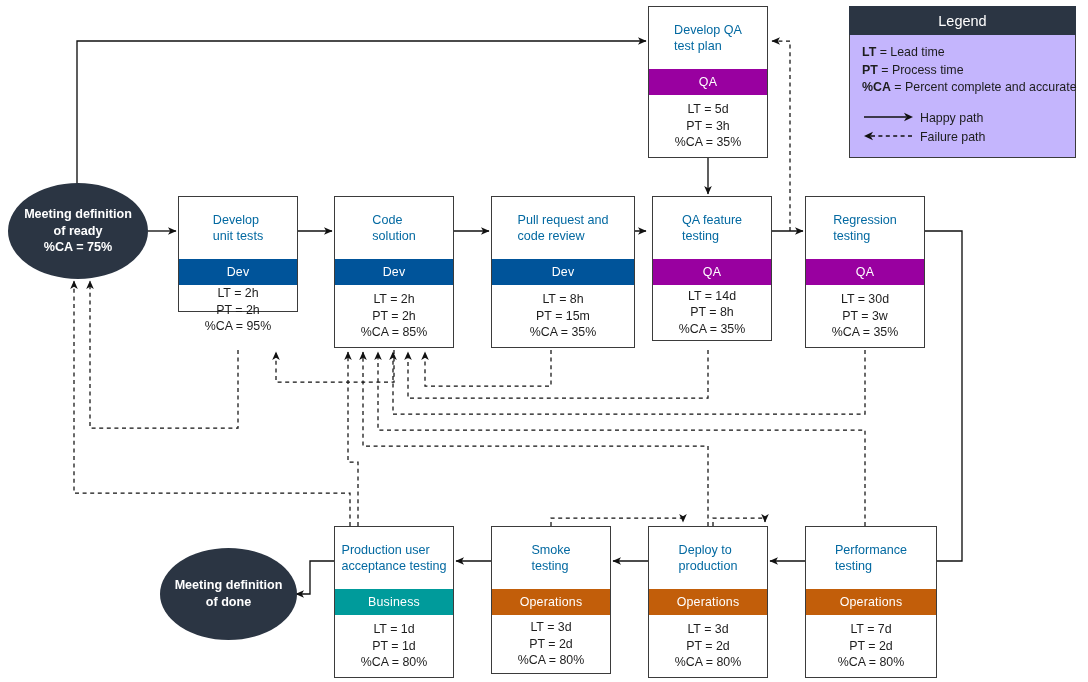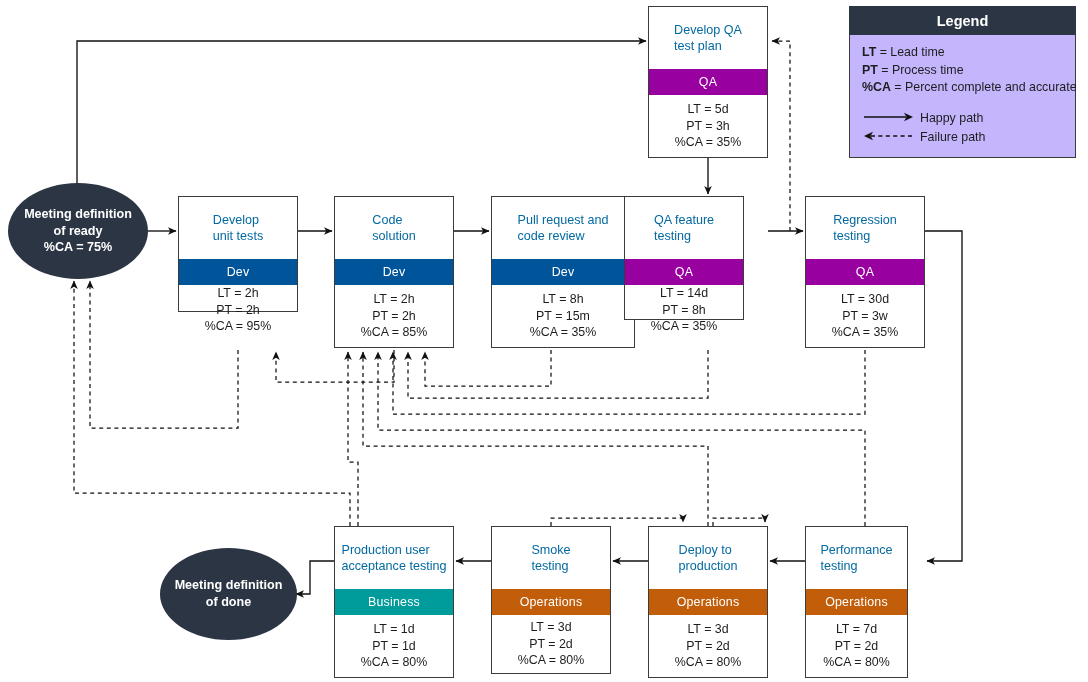--- a/index.html
+++ b/index.html
@@ -17,21 +17,21 @@
   .pbox .metrics{flex:1 1 auto;display:flex;flex-direction:column;align-items:center;
         justify-content:center;font-size:12.4px;color:#1d1d1d;line-height:1.33;}
   .pbox .metrics span{display:block;white-space:pre;}
 
   .ellipse{position:absolute;border-radius:50%;background:#2b3543;display:flex;
         flex-direction:column;align-items:center;justify-content:center;
         color:#ffffff;font-size:12.6px;font-weight:bold;text-align:center;line-height:1.34;}
   .ellipse span{display:block;}
 
   #legend{position:absolute;box-sizing:border-box;}
-  #legend .lg-head{background:#2b3543;color:#ffffff;font-weight:bold;font-size:14.5px;
+  #legend .lg-head{background:#2b3543;color:#ffffff;font-weight:normal;font-size:14.5px;
         height:29px;display:flex;align-items:center;justify-content:center;}
   #legend .lg-body{border:1.2px solid #3b3b3b;border-top:none;background:#c4b5fd;
         padding:9px 28px 10px 12px;font-size:12.4px;color:#1d1d1d;}
   #legend .lg-body .row{line-height:1.42;white-space:pre;}
   #legend .lg-body .row b{font-weight:bold;}
   #legend .paths{margin-top:12px;}
   #legend .prow{display:flex;align-items:center;height:19px;}
   #legend .prow .glyph{width:58px;flex:0 0 58px;}
   #legend .prow .ptxt{color:#1d1d1d;font-size:12.4px;}
 </style>
@@ -145,21 +145,21 @@
       <span><span>Pull request and</span><br><span>code review</span></span>
     </div>
     <div class="band" style="background:#00549a;">Dev</div>
     <div class="metrics">
       <span>LT = 8h</span>
       <span>PT = 15m</span>
       <span>%CA = 35%</span>
     </div>
   </div>
 
-  <div class="pbox" style="left:624px;top:196px;width:120px;height:124px;">
+  <div class="pbox" style="left:652px;top:196px;width:120px;height:145px;">
     <div class="title">
       <span><span>QA feature</span><br><span>testing</span></span>
     </div>
     <div class="band" style="background:#9900a0;">QA</div>
     <div class="metrics">
       <span>LT = 14d</span>
       <span>PT = 8h</span>
       <span>%CA = 35%</span>
     </div>
   </div>
@@ -205,21 +205,21 @@
       <span><span>Deploy to</span><br><span>production</span></span>
     </div>
     <div class="band" style="background:#c25e0a;">Operations</div>
     <div class="metrics">
       <span>LT = 3d</span>
       <span>PT = 2d</span>
       <span>%CA = 80%</span>
     </div>
   </div>
 
-  <div class="pbox" style="left:805px;top:526px;width:103px;height:152px;">
+  <div class="pbox" style="left:805px;top:526px;width:132px;height:152px;">
     <div class="title">
       <span><span>Performance</span><br><span>testing</span></span>
     </div>
     <div class="band" style="background:#c25e0a;">Operations</div>
     <div class="metrics">
       <span>LT = 7d</span>
       <span>PT = 2d</span>
       <span>%CA = 80%</span>
     </div>
   </div>

